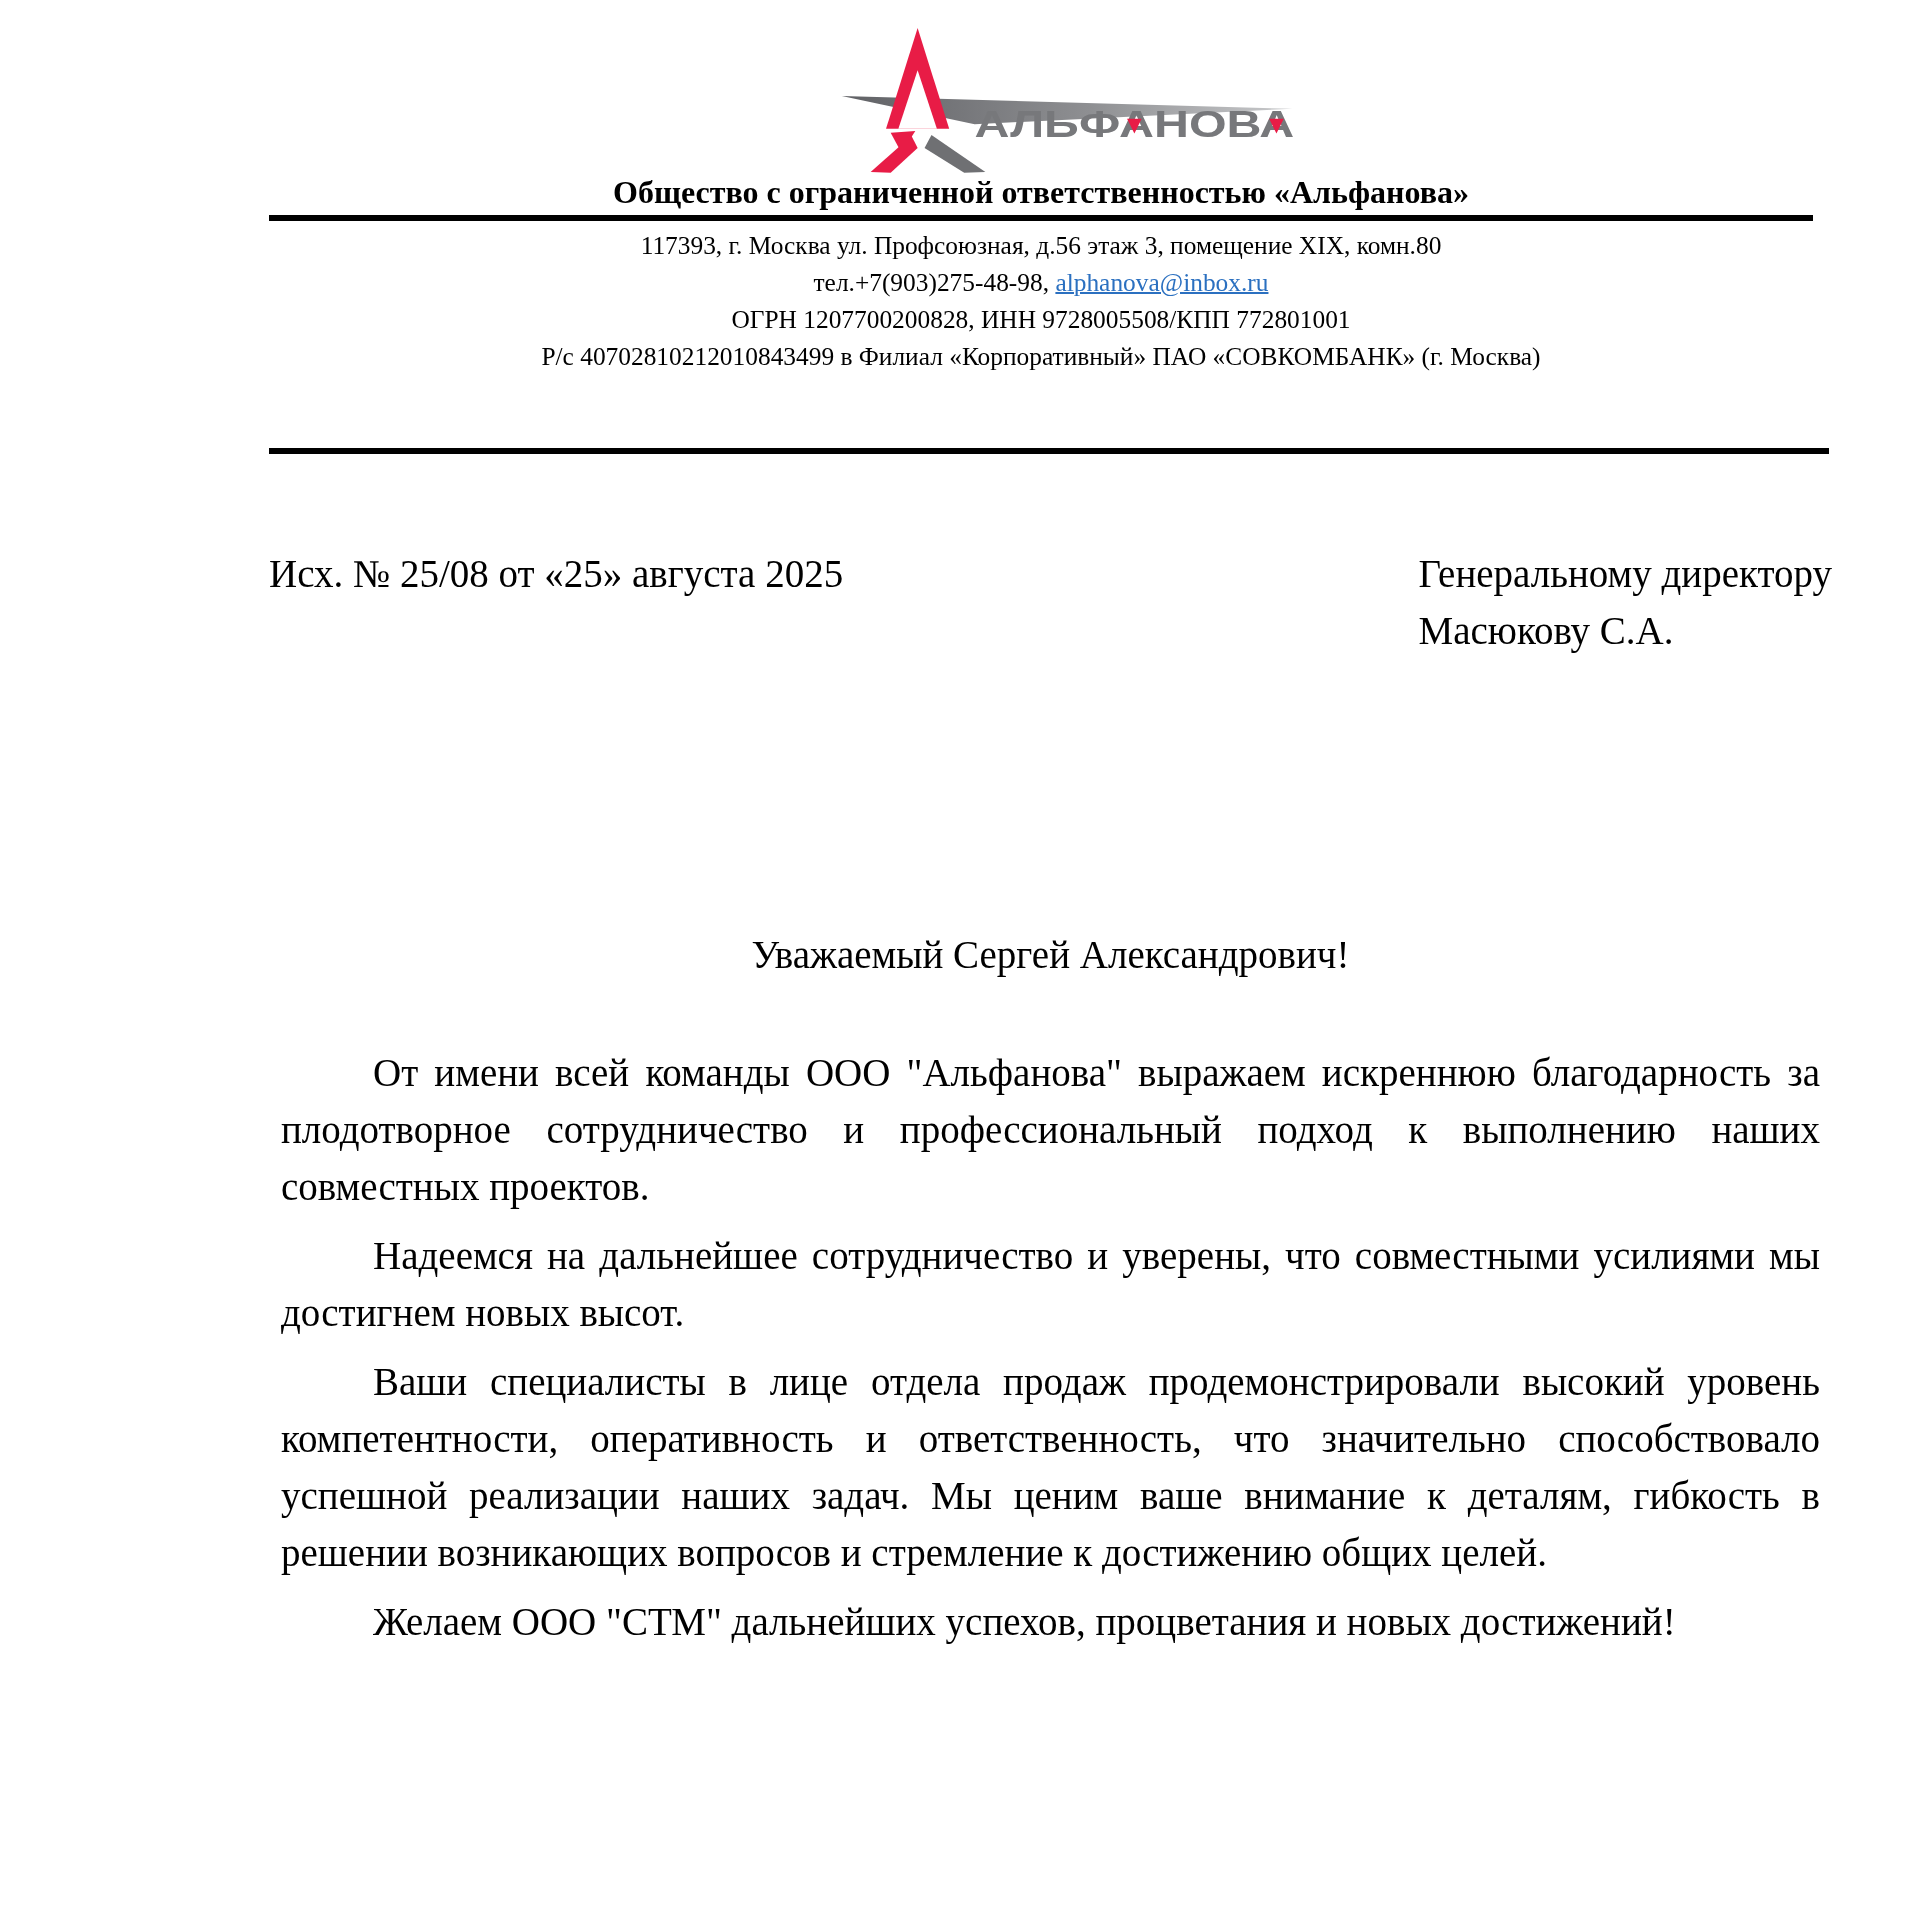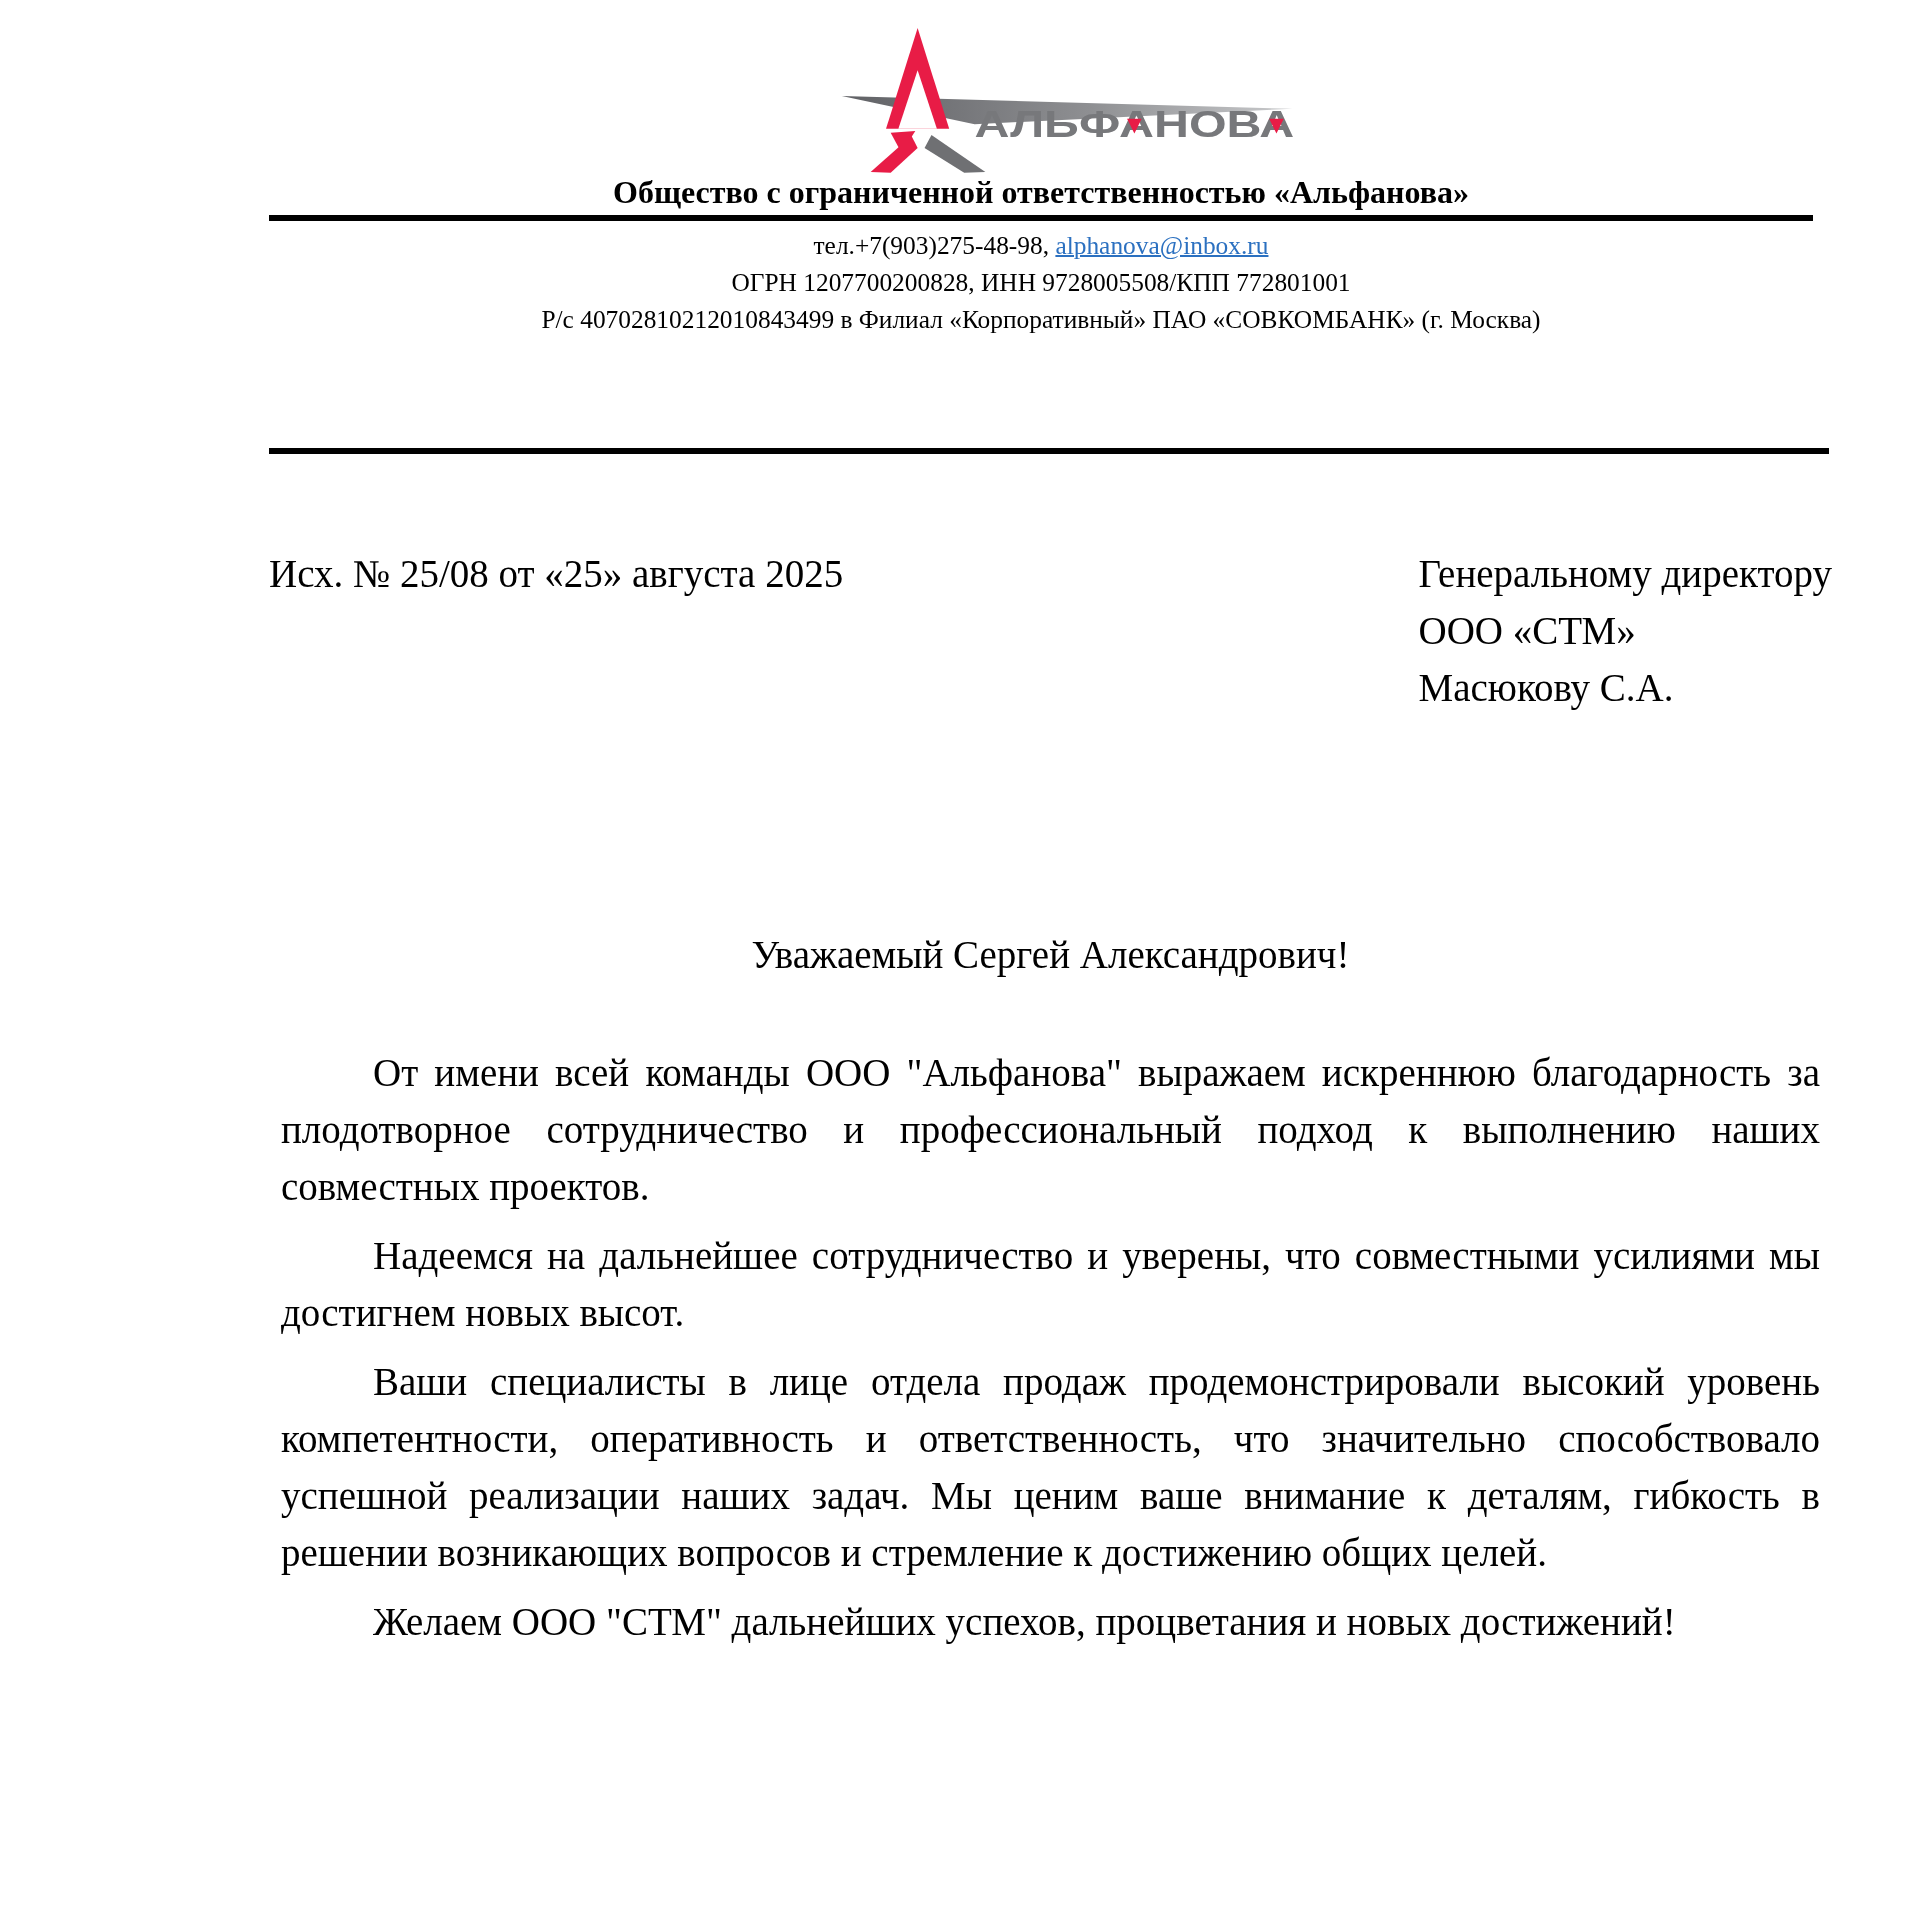--- a/index.html
+++ b/index.html
@@ -46,34 +46,34 @@
     </g>
     <text x="360" y="302" font-family="Liberation Sans, sans-serif" font-weight="bold" font-size="98" fill="#77787b" textLength="830" lengthAdjust="spacingAndGlyphs">АЛЬФАНОВА</text>
     <polygon points="756,254 794,254 775,292" fill="#e81c46"></polygon>
     <polygon points="1125,254 1163,254 1144,292" fill="#e81c46"></polygon>
   </svg>
 
   <div class="abs org-title">Общество с ограниченной ответственностью «Альфанова»</div>
   <div class="abs bar bar1"></div>
 
   <div class="abs head-lines">
+    <div>117393, г. Москва ул. Профсоюзная, д.56 этаж 3, помещение XIX, комн.80</div>
     <div>
       <span>тел.+7(903)275-48-98,</span>
       <a href="#">alphanova@inbox.ru</a>
     </div>
     <div>ОГРН 1207700200828, ИНН 9728005508/КПП 772801001</div>
     <div>Р/с 40702810212010843499 в Филиал «Корпоративный» ПАО «СОВКОМБАНК» (г. Москва)</div>
   </div>
   <div class="abs bar bar2"></div>
 
   <div class="abs ref-row">
     <div>Исх. № 25/08 от «25» августа 2025</div>
     <div class="addressee">
       <div>Генеральному директору</div>
-      <div>ООО «СТМ»</div>
       <div>Масюкову С.А.</div>
     </div>
   </div>
 
   <div class="abs greeting">Уважаемый Сергей Александрович!</div>
   <div class="abs letter-body">
     <p>От имени всей команды ООО "Альфанова" выражаем искреннюю благодарность за плодотворное сотрудничество и профессиональный подход к выполнению наших совместных проектов.</p>
     <p>Надеемся на дальнейшее сотрудничество и уверены, что совместными усилиями мы достигнем новых высот.</p>
     <p>Ваши специалисты в лице отдела продаж продемонстрировали высокий уровень компетентности, оперативность и ответственность, что значительно способствовало успешной реализации наших задач. Мы ценим ваше внимание к деталям, гибкость в решении возникающих вопросов и стремление к достижению общих целей.</p>
     <p>Желаем ООО "СТМ" дальнейших успехов, процветания и новых достижений!</p>

